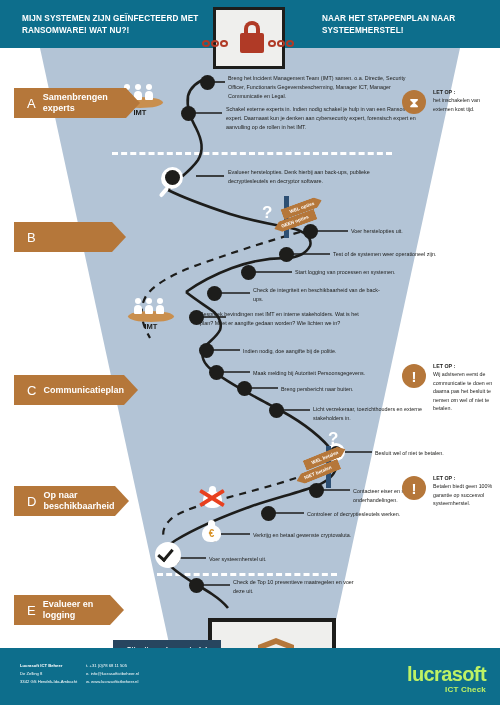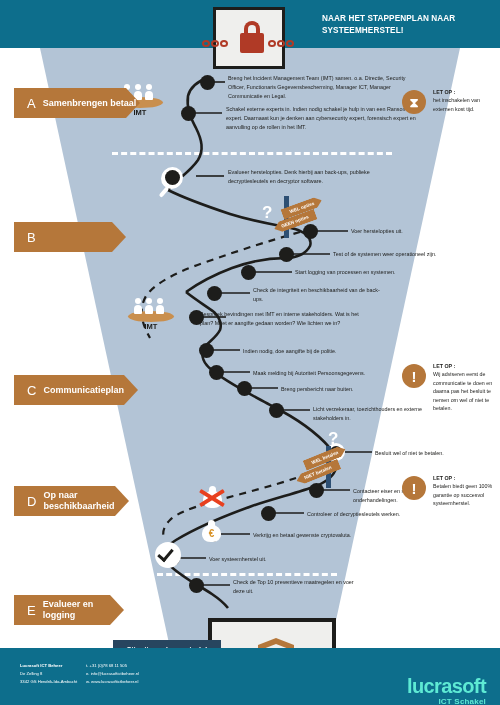--- a/index.html
+++ b/index.html
@@ -214,36 +214,37 @@
   }
 
   
   .footer {
     position:absolute; left:0; top:648px; width:500px; height:57px;
     background:#0d6e8c; z-index:11;
   }
   .fcol { position:absolute; color:#ffffff; font-size:4.2px; line-height:1.75; }
   .fcol.b { font-weight:bold; }
   .logo {
-    position:absolute; right:14px; top:16px; text-align:right; color:#5eead4;margin-top:12px;
+    position:absolute; right:14px; top:16px; text-align:right; color:#bef264;
   }
   .logo .l1 { font-size:20px; font-weight:bold; letter-spacing:-.6px; line-height:1; }
   .logo .l2 { font-size:8px; font-weight:bold; letter-spacing:.2px; margin-top:1px; }
 </style>
 </head>
 <body>
 
 <div id="stage">
 
   <div class="funnel"></div>
 
   <div class="dsep" style="left:112px; top:152px; width:280px;"></div>
   <div class="dsep" style="left:157px; top:573px; width:180px;"></div>
 
   <div class="header">
+    <div class="hdr-left">MIJN SYSTEMEN ZIJN GEÏNFECTEERD MET RANSOMWARE! WAT NU?!</div>
     <div class="hdr-right">NAAR HET STAPPENPLAN NAAR SYSTEEMHERSTEL!</div>
   </div>
 
   <div class="lockbox">
     <div class="lockshackle"></div>
     <div class="lockbody"></div>
     <div class="chain" style="left:-14px;">
       <i style="left:0;"></i>
         <i style="left:9px;"></i>
         <i style="left:18px;"></i>
@@ -295,21 +296,21 @@
       <line x1="316" y1="490" x2="350" y2="490"></line>
       <line x1="268" y1="513" x2="304" y2="513"></line>
       <line x1="212" y1="534" x2="250" y2="534"></line>
       <line x1="172" y1="558" x2="206" y2="558"></line>
       <line x1="196" y1="585" x2="230" y2="585"></line>
     </g>
   </svg>
 
   <div class="step" style="left:14px; top:88px; width:126px;">
     <span class="letter">A</span>
-    <span class="slabel">Samenbrengen betaal</span>
+    <span class="slabel">Samenbrengen experts</span>
   </div>
   <div class="step" style="left:14px; top:222px; width:112px;">
     <span class="letter">B</span>
   </div>
   <div class="step" style="left:14px; top:375px; width:124px;">
     <span class="letter">C</span>
     <span class="slabel">Communicatieplan</span>
   </div>
   <div class="step" style="left:14px; top:486px; width:115px;">
     <span class="letter">D</span>
@@ -474,17 +475,17 @@
 
   <div class="footer">
     <div class="fcol b" style="left:20px; top:14px;">Lucrasoft ICT Beheer</div>
     <div class="fcol" style="left:20px; top:22px;">De Zelling 8</div>
     <div class="fcol" style="left:20px; top:30px;">3342 GS Hendrik-Ido-Ambacht</div>
     <div class="fcol" style="left:86px; top:14px;">t. +31 (0)78 68 11 505</div>
     <div class="fcol" style="left:86px; top:22px;">e. info@lucrasoftictbeheer.nl</div>
     <div class="fcol" style="left:86px; top:30px;">w. www.lucrasoftictbeheer.nl</div>
     <div class="logo">
       <div class="l1">lucrasoft</div>
-      <div class="l2">ICT Schakel</div>
+      <div class="l2">ICT Check</div>
     </div>
   </div>
 
 </div>
 
 </body></html>

